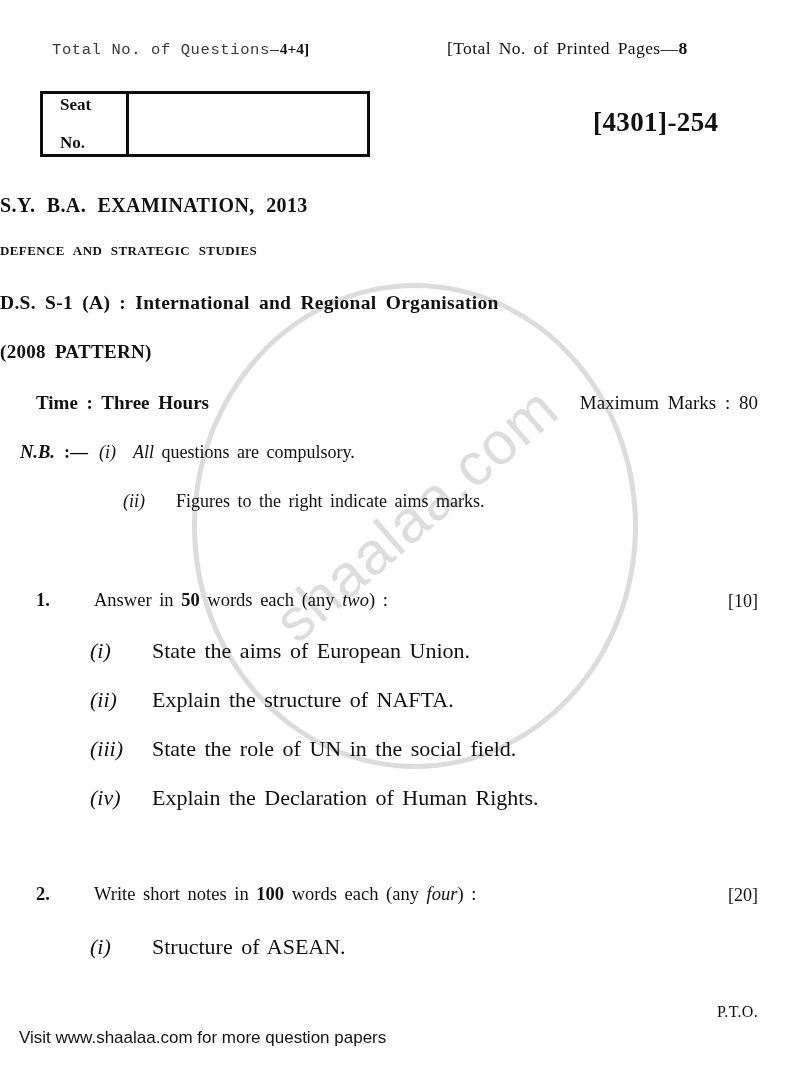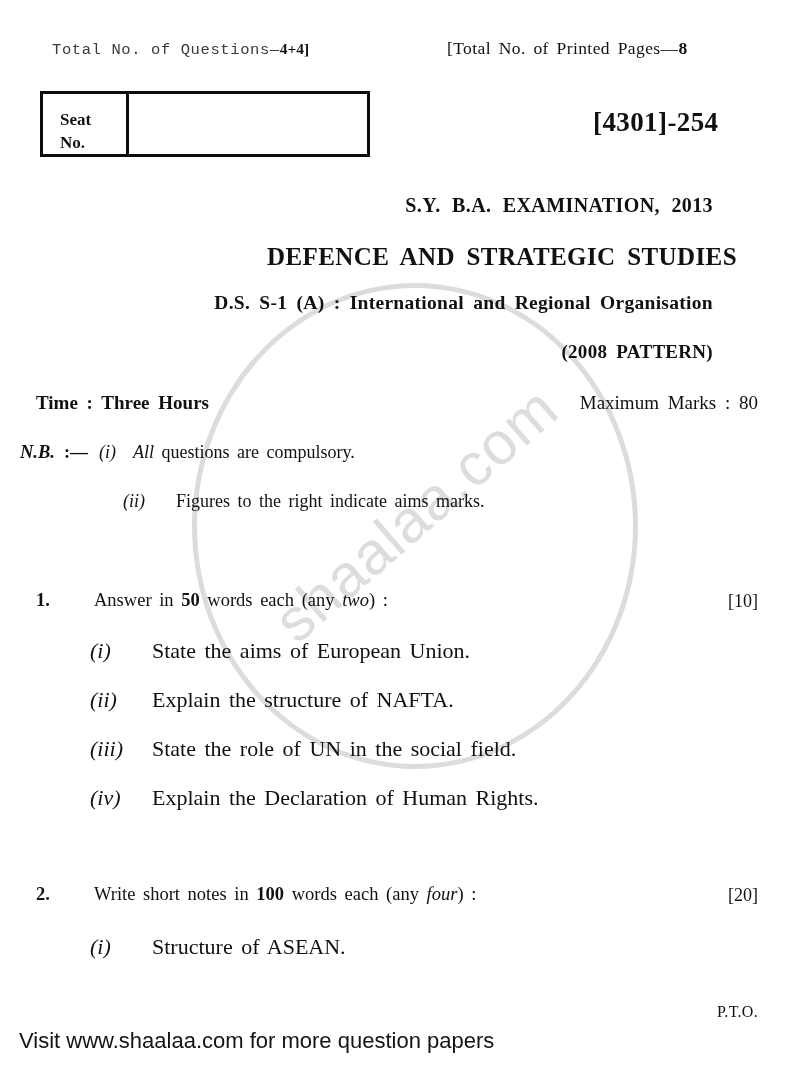--- a/index.html
+++ b/index.html
@@ -105,21 +105,21 @@
     box-sizing: border-box;
     display: flex;
     z-index: 2;
   }
   .seat-label-cell {
     width: 86px;
     border-right: 3px solid #0c0c0c;
     box-sizing: border-box;
     display: flex;
     flex-direction: column;
-    justify-content: flex-end;
+    justify-content: space-between;
     padding-left: 17px;
   }
   .seat-label-cell span {
     font-weight: bold;
     font-size: 17px;
     line-height: 1.32;
   }
   .seat-blank-cell { flex: 1; }
 
   .paper-code {
@@ -131,36 +131,35 @@
     letter-spacing: 0.4px;
     white-space: nowrap;
     z-index: 2;
   }
 
   
   .center-line {
     position: absolute;
     left: 0;
     width: 713px;
-    text-align: right;
+    text-align: left;
     font-weight: bold;
     white-space: nowrap;
   }
   .title-exam {
     top: 194px;
     font-size: 20px;
     word-spacing: 6px;
     letter-spacing: 0.4px;
   }
   .title-subject {
     top: 243px;
-    font-size: 25px;
+    font-size: 13px;
     word-spacing: 5px;
     letter-spacing: 0.4px;
-    margin-left: 24px;
   }
   .title-paper {
     top: 292px;
     font-size: 19.5px;
     word-spacing: 4px;
     letter-spacing: 0.3px;
   }
   .title-pattern {
     top: 341px;
     font-size: 19px;
@@ -268,21 +267,21 @@
     right: 42px;
     top: 1003px;
     font-size: 16px;
     letter-spacing: 0.3px;
   }
   .site-footer {
     position: absolute;
     left: 19px;
     top: 1028px;
     font-family: "Liberation Sans", "DejaVu Sans", sans-serif;
-    font-size: 22px;
+    font-size: 17px;
     color: #141414;
     white-space: nowrap;
   }
 </style>
 </head>
 <body>
 
 <div id="page">
 
   <div class="watermark-layer">

